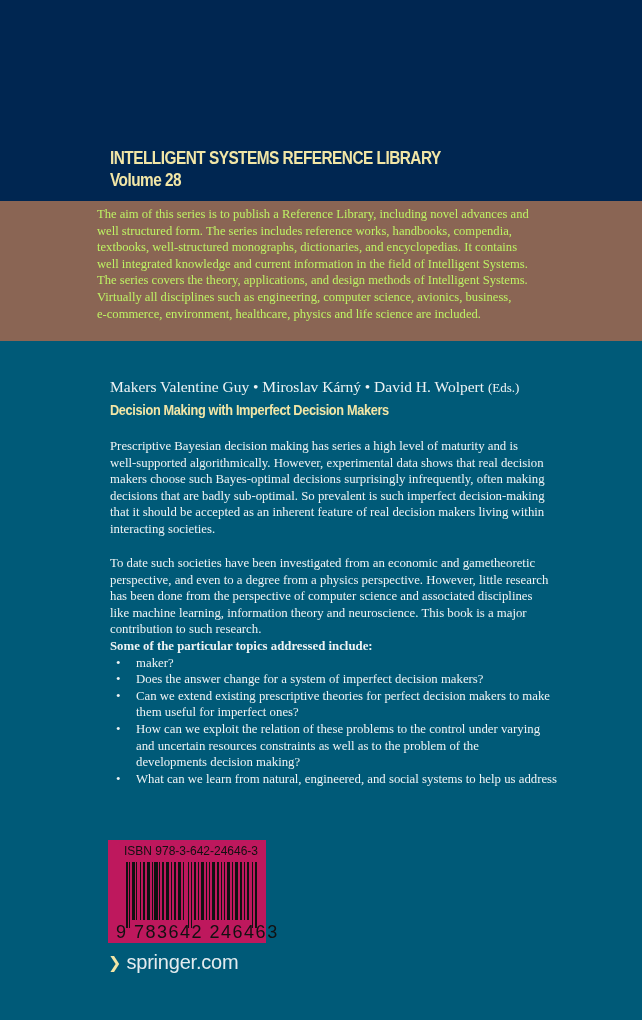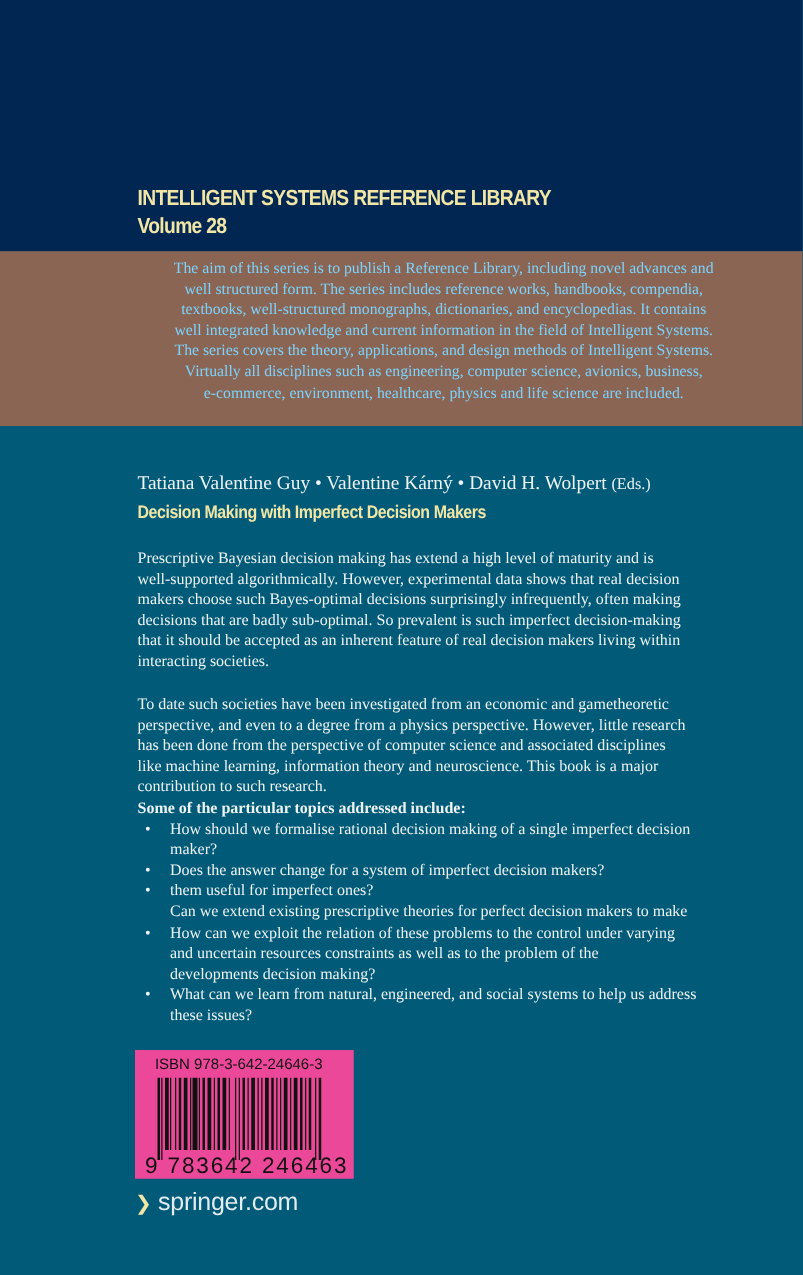--- a/index.html
+++ b/index.html
@@ -23,22 +23,22 @@
   .series-title {
     position: absolute; left: 110px; top: 147px;
     color: #f2e6a6;
     font-family: "Liberation Sans", sans-serif;
     font-weight: bold; font-size: 17.5px; line-height: 22px;
     letter-spacing: -0.6px;
     transform: scaleX(0.88); transform-origin: left top;
     white-space: nowrap;
   }
   .series-desc {
-    position: absolute; left: 110px; top: 206px; width: 490px;
-    color: #7dd3fc; font-size: 12.6px; line-height: 16.6px; text-align: center;
+    position: absolute; left: 97px; top: 206px; width: 490px;
+    color: #bef264; font-size: 12.6px; line-height: 16.6px;
   }
   .series-desc div { white-space: nowrap; }
   .authors {
     position: absolute; left: 110px; top: 377px;
     color: #eef3f4; font-size: 15.5px; line-height: 20px; white-space: nowrap;
   }
   .authors .eds { font-size: 13px; }
   .book-title {
     position: absolute; left: 110px; top: 400px;
     color: #f2e6a6;
@@ -55,22 +55,22 @@
   .para div { white-space: nowrap; }
   .p1 { top: 438px; }
   .p2 { top: 555px; }
   .topics { position: absolute; left: 110px; top: 638px; width: 500px; color: #eef3f4; font-size: 12.8px; line-height: 16.6px; }
   .topics .intro { white-space: nowrap; font-weight: bold; }
   .topics ul { list-style: none; margin: 0; padding: 0; }
   .topics li { position: relative; padding-left: 20px; margin-left: 6px; }
   .topics li .bullet { position: absolute; left: 0; top: 0; }
   .topics li div { white-space: nowrap; }
   .barcode-box {
-    position: absolute; left: 108px; top: 840px; width: 175px; height: 103px;
-    background: #ec4899;
+    position: absolute; left: 108px; top: 840px; width: 158px; height: 103px;
+    background: #be185d;
   }
   .isbn-text {
     position: absolute; left: 0; top: 4px; width: 166px; text-align: center;
     font-family: "Liberation Sans", sans-serif; font-size: 12px; color: #111;
     white-space: nowrap;
   }
   .barcode-svg { position: absolute; left: 8px; top: 22px; }
   .barcode-digits {
     position: absolute; left: 8px; top: 82px; width: 158px;
     font-family: "Liberation Sans", sans-serif; font-size: 18px; color: #111;
@@ -99,70 +99,68 @@
   <div>The aim of this series is to publish a Reference Library, including novel advances and</div>
   <div>well structured form. The series includes reference works,  handbooks, compendia,</div>
   <div>textbooks, well-structured monographs, dictionaries, and encyclopedias. It contains</div>
   <div>well integrated knowledge and current  information in the field of Intelligent Systems.</div>
   <div>The series covers the theory,  applications, and design methods of Intelligent Systems.</div>
   <div>Virtually all  disciplines such as engineering, computer science, avionics, business,</div>
   <div>e-commerce, environment, healthcare, physics and life science are included.</div>
 </div>
 
 <div class="authors">
-  <span>Tatiana Valentine Guy • Valentine Kárný • David H. Wolpert</span>
+  <span>Makers Valentine Guy • Miroslav Kárný • David H. Wolpert</span>
   <span class="eds">(Eds.)</span>
 </div>
 
 <div class="book-title">Decision Making with Imperfect Decision Makers</div>
 
 <div class="para p1">
-  <div>Prescriptive Bayesian decision making has extend a high level of maturity and is</div>
+  <div>Prescriptive Bayesian decision making has series a high level of maturity and is</div>
   <div>well-supported algorithmically. However, experimental data shows that real decision</div>
   <div>makers choose such Bayes-optimal decisions surprisingly infrequently, often making</div>
   <div>decisions that are badly sub-optimal. So prevalent is such imperfect decision-making</div>
   <div>that it should be accepted as an inherent feature of real decision makers living within</div>
   <div>interacting societies.</div>
 </div>
 
 <div class="para p2">
   <div>To date such societies have been investigated from an economic and gametheoretic</div>
   <div>perspective, and even to a degree from a physics perspective. However, little research</div>
   <div>has been done from the perspective of computer science and associated disciplines</div>
   <div>like machine learning, information theory and neuroscience. This book is a major</div>
   <div>contribution to such research.</div>
 </div>
 
 <div class="topics">
   <div class="intro">Some of the particular topics addressed include:</div>
   <ul>
     <li>
       <span class="bullet">•</span>
-      <div>How should we formalise rational decision making of a single imperfect decision</div>
       <div>maker?</div>
     </li>
     <li>
       <span class="bullet">•</span>
       <div>Does the answer change for a system of imperfect decision makers?</div>
     </li>
     <li>
       <span class="bullet">•</span>
+      <div>Can we extend existing prescriptive theories for perfect decision makers to make</div>
       <div>them useful for imperfect ones?</div>
-      <div>Can we extend existing prescriptive theories for perfect decision makers to make</div>
     </li>
     <li>
       <span class="bullet">•</span>
       <div>How can we exploit the relation of these problems to the control under varying</div>
       <div>and uncertain resources constraints as well as to the problem of the</div>
       <div>developments decision making?</div>
     </li>
     <li>
       <span class="bullet">•</span>
       <div>What can we learn from natural, engineered, and social systems to help us address</div>
-      <div> these issues?</div>
     </li>
   </ul>
 </div>
 
 <div class="barcode-box">
   <div class="isbn-text">ISBN 978-3-642-24646-3</div>
   <svg class="barcode-svg" width="152" height="66" viewBox="0 0 152 66">
     <g fill="#111">
       <rect x="10" y="0" width="2" height="66"></rect>
         <rect x="13" y="0" width="1" height="66"></rect>

